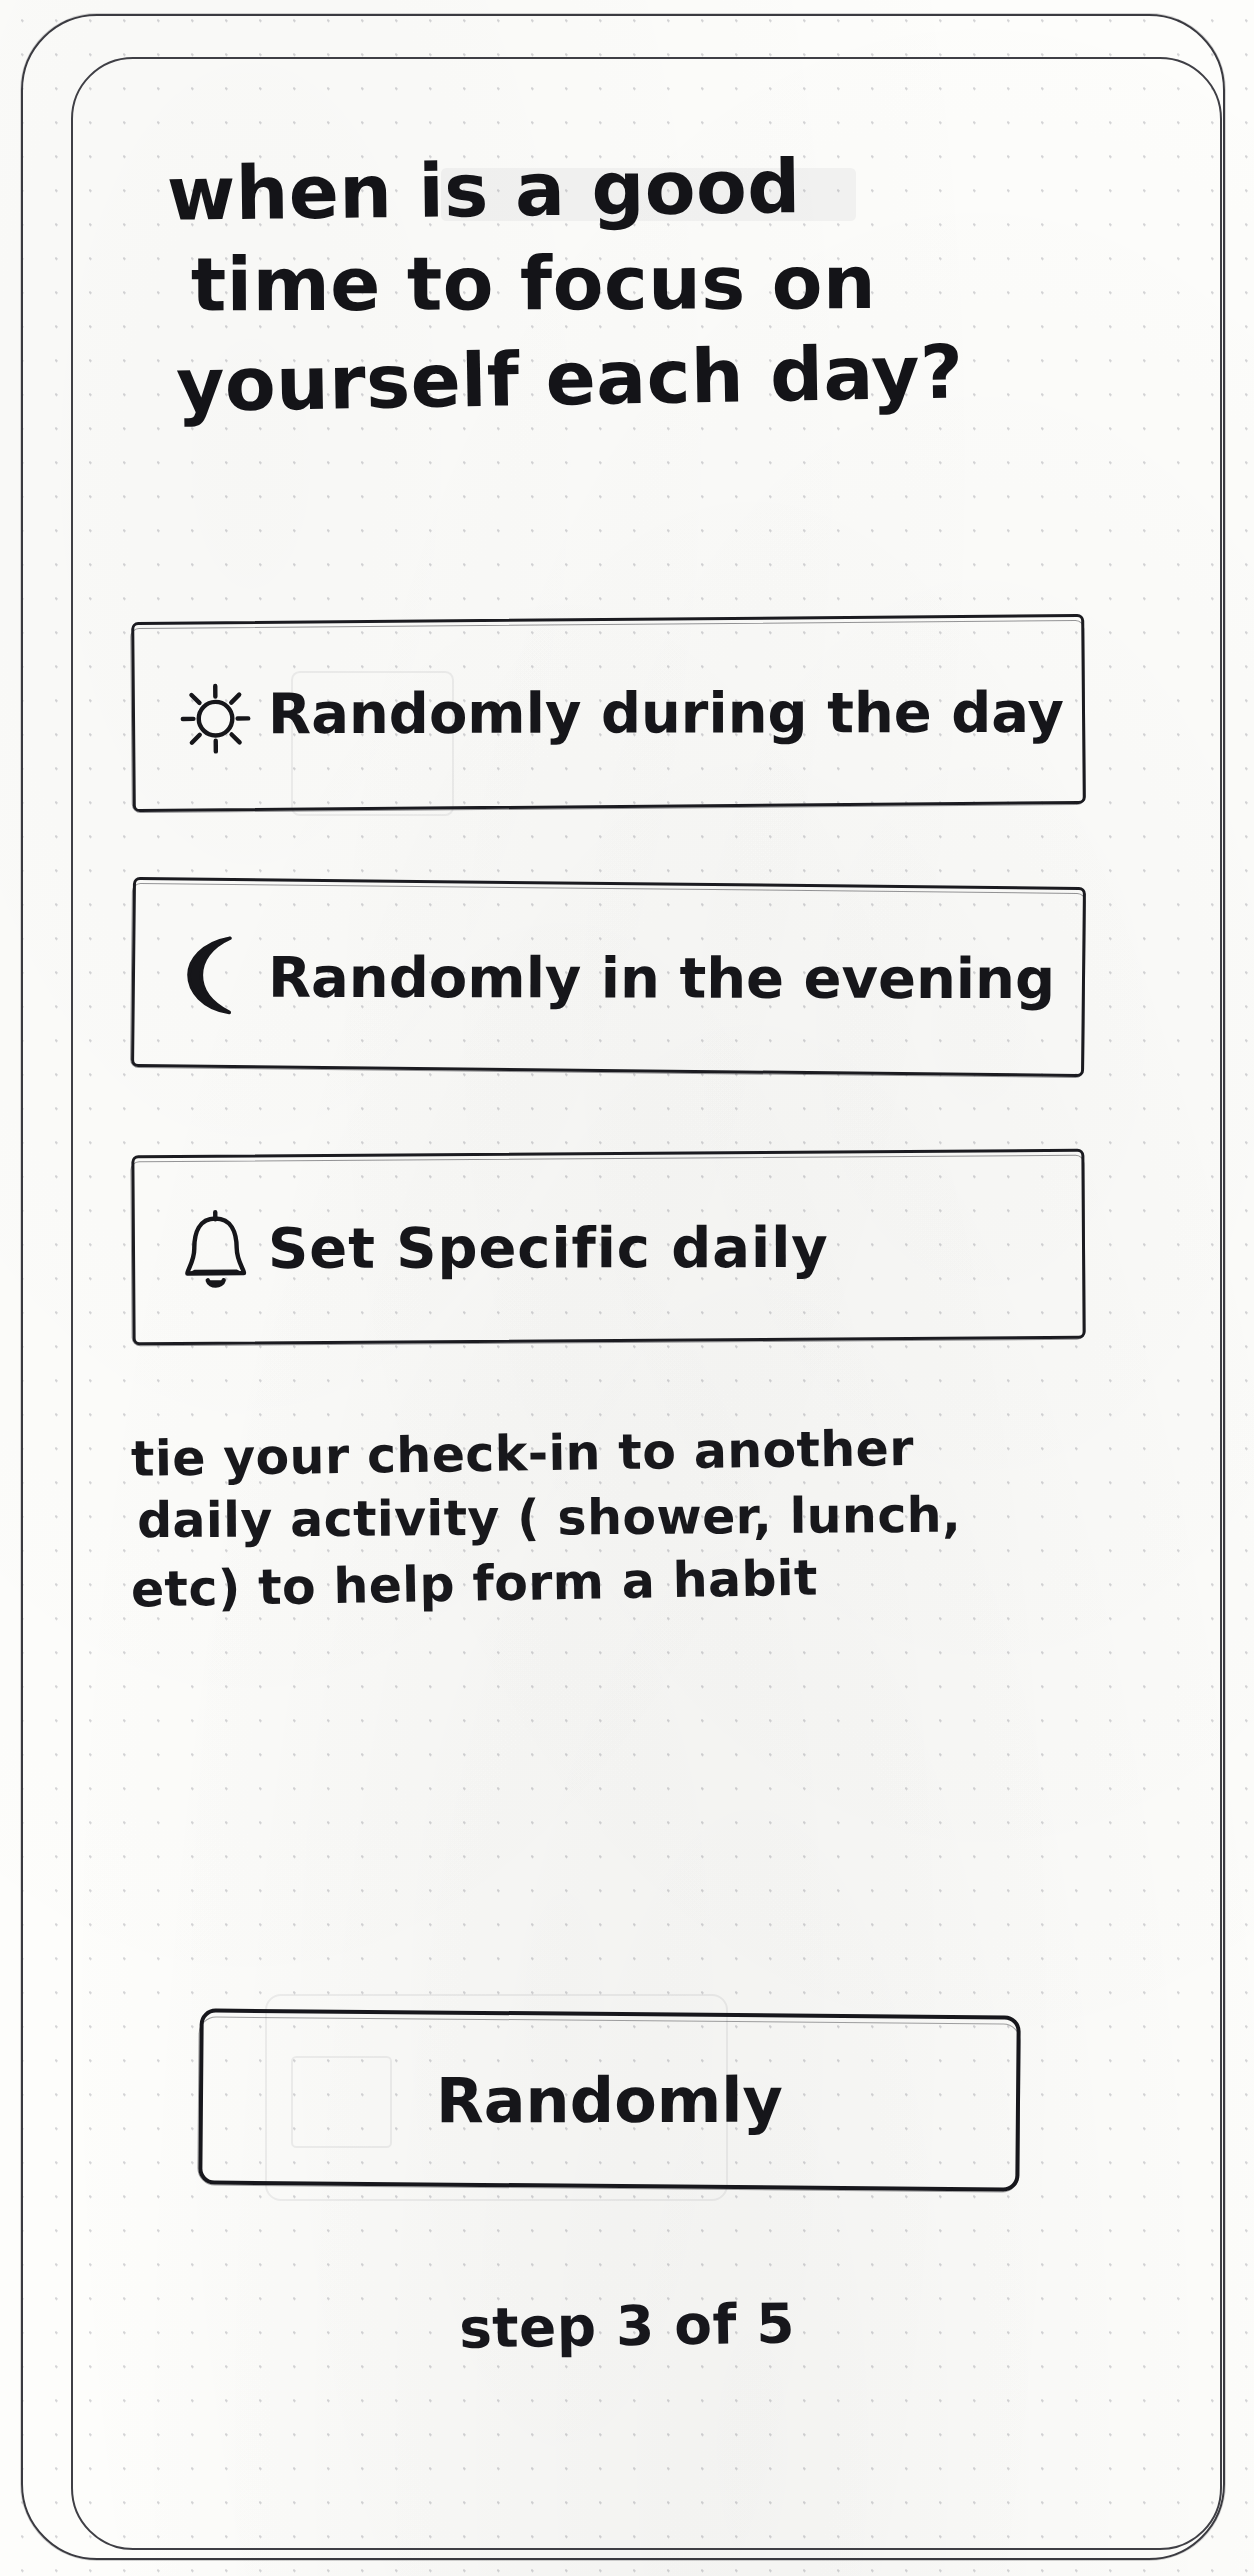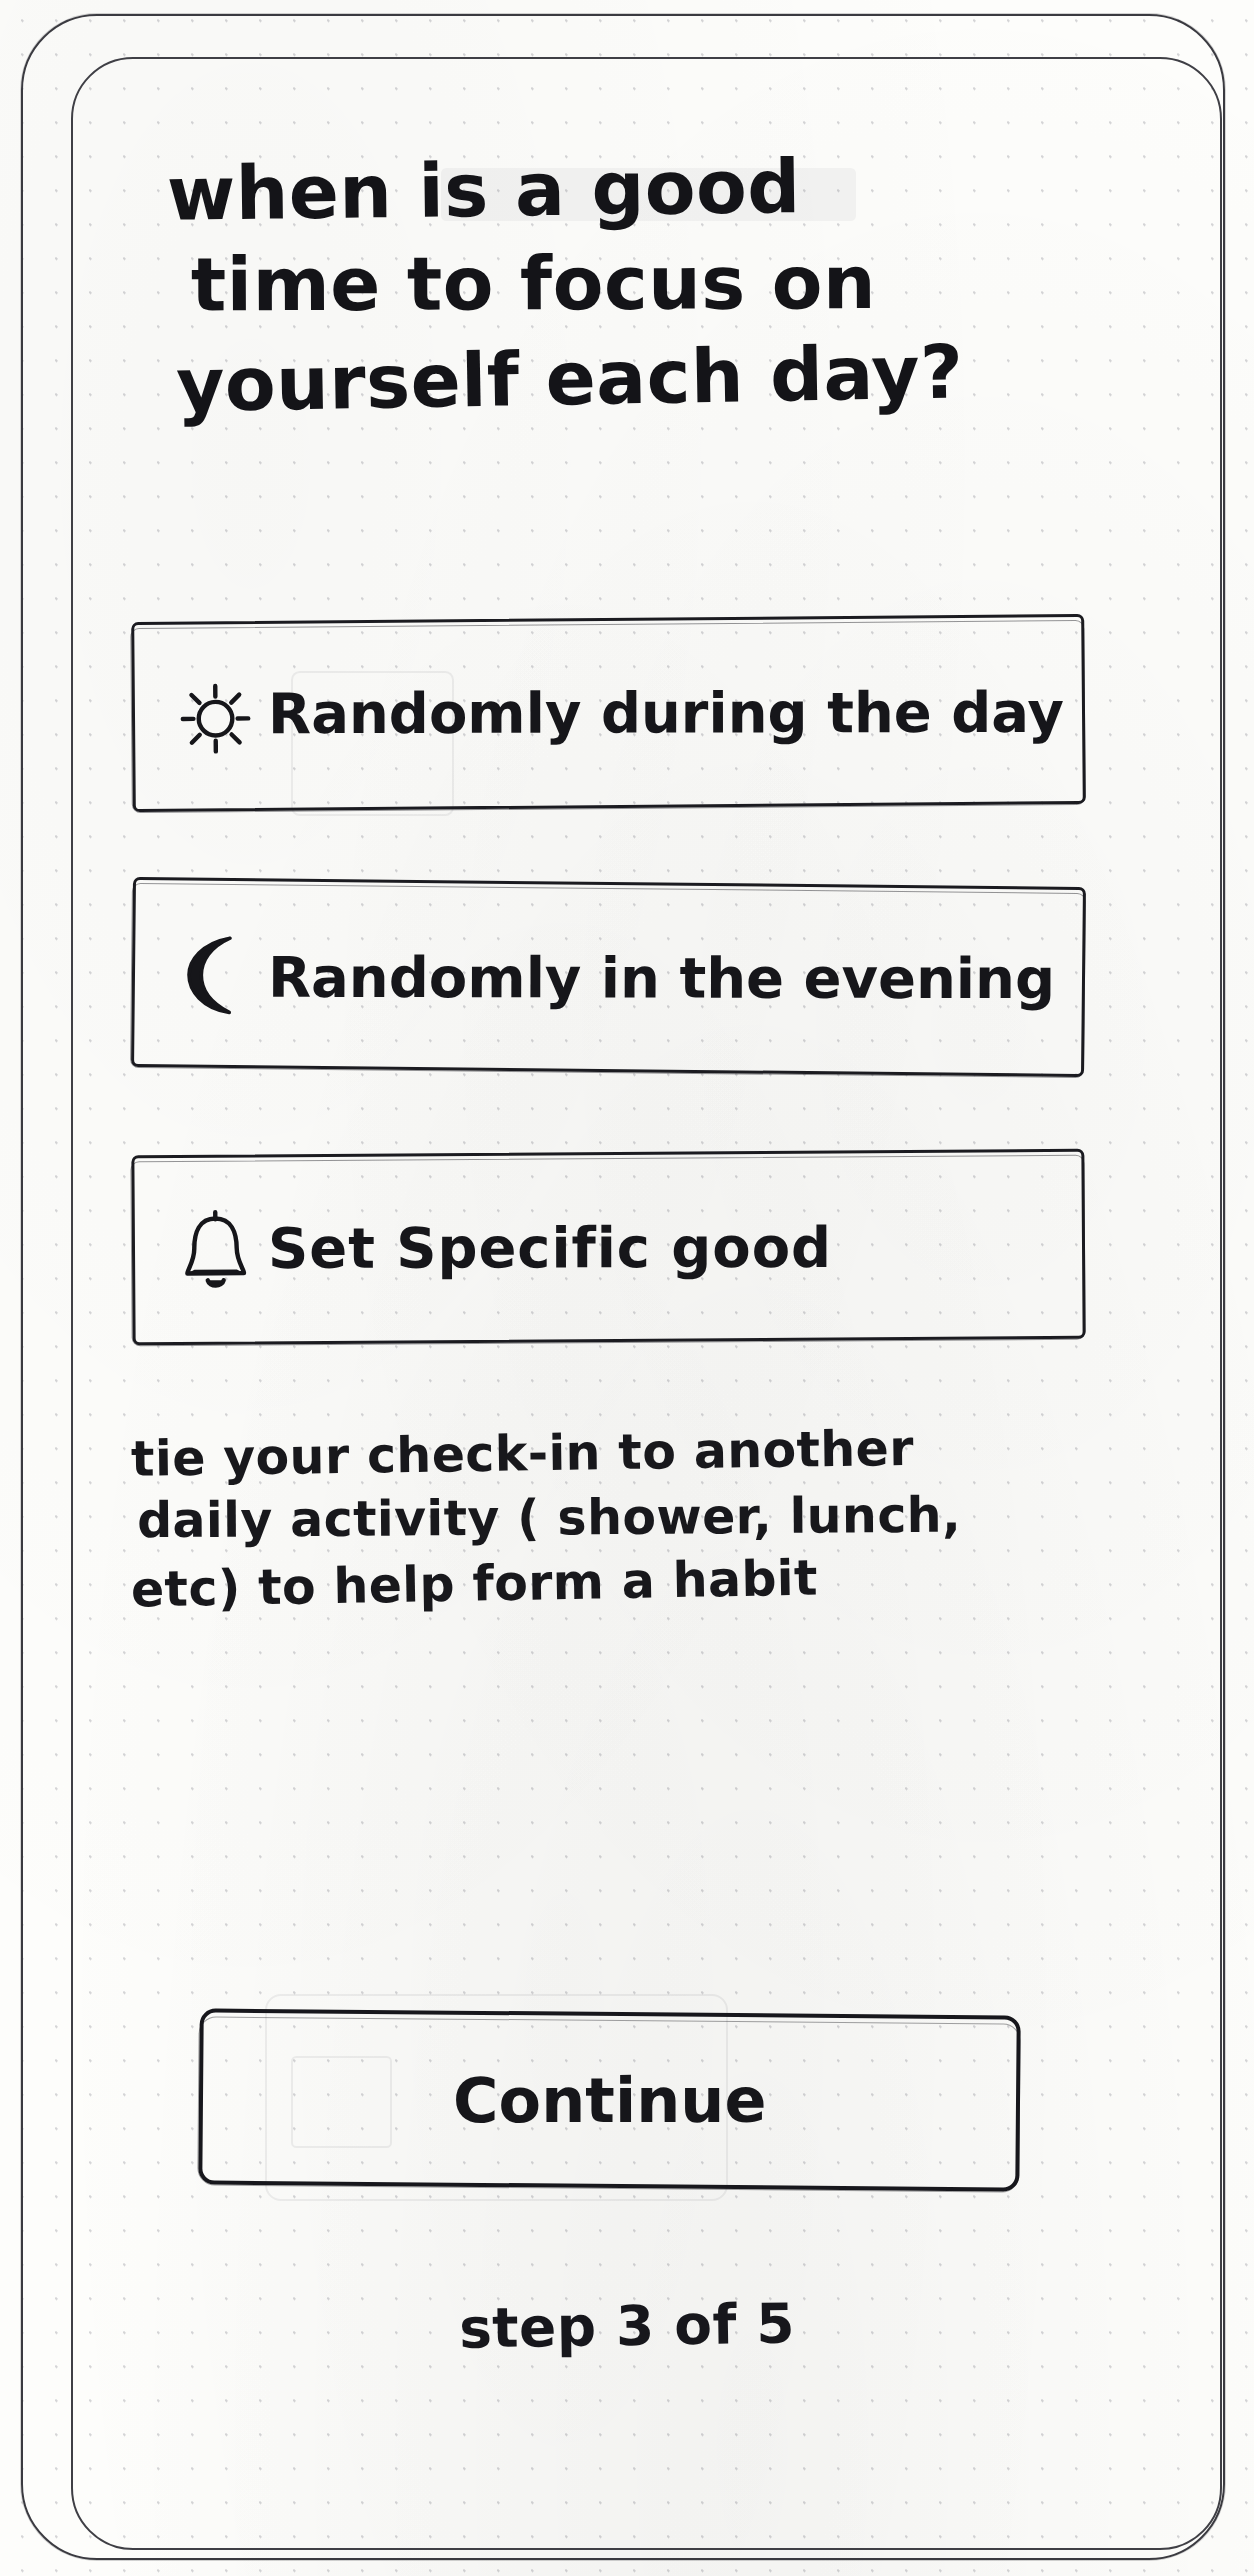--- a/index.html
+++ b/index.html
@@ -275,28 +275,28 @@
   <div class="icon">
     <svg width="99" height="99" viewBox="0 0 112 112">
       <g stroke="#16161a" stroke-width="5" fill="none" stroke-linecap="round" stroke-linejoin="round">
         <path d="M56 20 C38 20 32 36 32 54 C32 68 24 78 24 82 L88 82 C88 78 80 68 80 54 C80 36 74 20 56 20 Z"></path>
         <path d="M56 13 L56 21"></path>
         <path d="M47 90 C49 98 63 98 65 90" fill="#16161a"></path>
       </g>
       <path d="M32 78 L80 78 L88 82 L24 82 Z" fill="#16161a"></path>
     </svg>
   </div>
-  <div class="label">Set Specific good</div>
+  <div class="label">Set Specific daily</div>
 </div>
 
 <div id="note" class="hand ink">
   <span class="l">tie your check-in to another</span>
   <span class="l">daily activity ( shower, lunch,</span>
   <span class="l">etc) to help form a habit</span>
 </div>
 
 <div id="continue">
   <div class="frame"></div>
-  <div class="label">Continue</div>
+  <div class="label">Randomly</div>
 </div>
 
 <div id="step" class="hand ink">step 3 of 5</div>
 
 
 </body></html>

